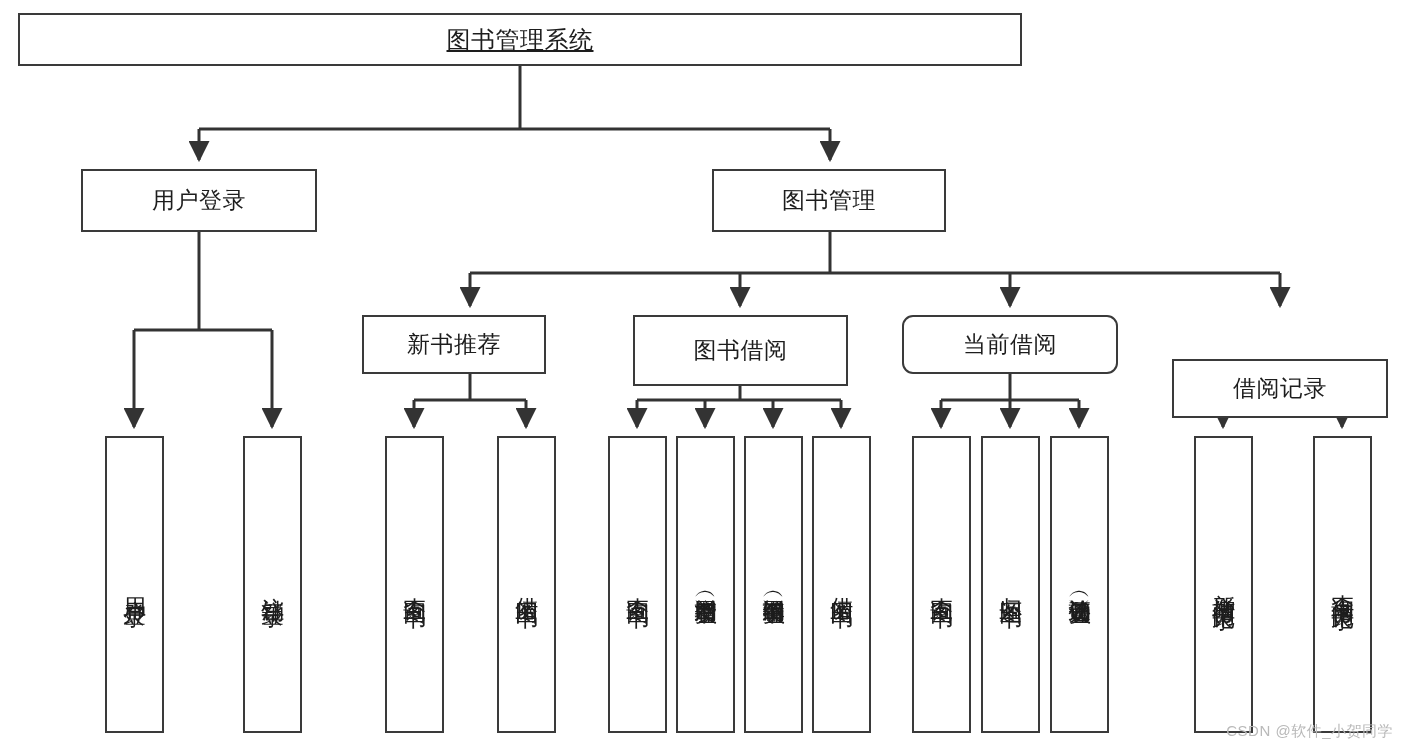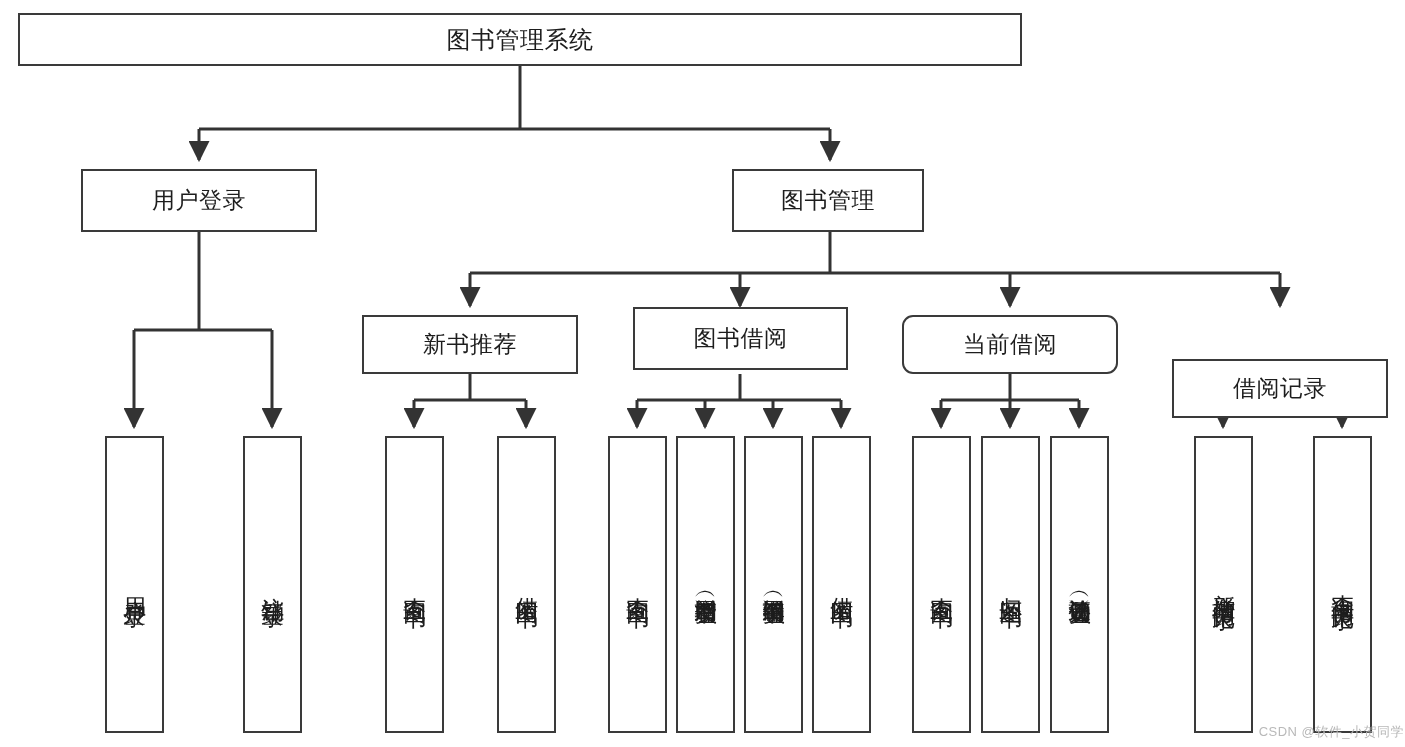--- a/index.html
+++ b/index.html
@@ -33,20 +33,21 @@
     align-items: center;
     justify-content: center;
     color: #1d1d1d;
   }
   .node.horiz {
     font-size: 23px;
     letter-spacing: 0.5px;
   }
   .node.horiz.root {
     font-size: 24px;
+    text-decoration: underline;
   }
   .node.vert {
     padding: 4px 0;
     align-items: center;
   }
   .vlabel {
     writing-mode: vertical-rl;
     text-orientation: upright;
     font-size: 23px;
     line-height: 1.02;
@@ -54,23 +55,23 @@
     white-space: nowrap;
     text-align: center;
     color: #1d1d1d;
   }
   .vlabel.tight {
     letter-spacing: 0.5px;
     font-size: 22px;
   }
   .watermark {
     position: absolute;
-    right: 1px;
+    right: 12px;
     bottom: 6px;
-    font-size: 13px;
+    font-size: 15px;
     color: #b9b9b9;
     white-space: nowrap;
     letter-spacing: 0.5px;
   }
 </style>
 </head>
 <body>
 
 <div id="canvas">
 
@@ -120,24 +121,24 @@
       <path d="M 1280 374 L 1280 400"></path>
       <path d="M 1223 400 L 1342 400"></path>
       <path d="M 1223 400 L 1223 427" marker-end="url(#arrow)"></path>
       <path d="M 1342 400 L 1342 427" marker-end="url(#arrow)"></path>
     </g>
   </svg>
 
   <div class="node horiz root" style="left:18px; top:13px; width:1004px; height:53px;">图书管理系统</div>
 
   <div class="node horiz" style="left:81px; top:169px; width:236px; height:63px;">用户登录</div>
-  <div class="node horiz" style="left:712px; top:169px; width:192px; height:63px;margin-left:20px;">图书管理</div>
+  <div class="node horiz" style="left:712px; top:169px; width:234px; height:63px;">图书管理</div>
 
-  <div class="node horiz" style="left:362px; top:315px; width:216px; height:59px;">新书推荐</div>
-  <div class="node horiz" style="left:633px; top:307px; width:215px; height:63px;">图书借阅</div>
+  <div class="node horiz" style="left:362px; top:315px; width:184px; height:59px;">新书推荐</div>
+  <div class="node horiz" style="left:633px; top:315px; width:215px; height:71px;">图书借阅</div>
   <div class="node horiz" style="left:902px; top:315px; width:216px; height:59px;border-radius:11px;">当前借阅</div>
   <div class="node horiz" style="left:1172px; top:315px; width:216px; height:59px;margin-top:44px;">借阅记录</div>
 
   <div class="node vert" style="left:105px; top:436px; width:59px; height:297px;">
     <span class="vlabel">用户登录</span>
   </div>
   <div class="node vert" style="left:243px; top:436px; width:59px; height:297px;">
     <span class="vlabel">注销登录</span>
   </div>
 

